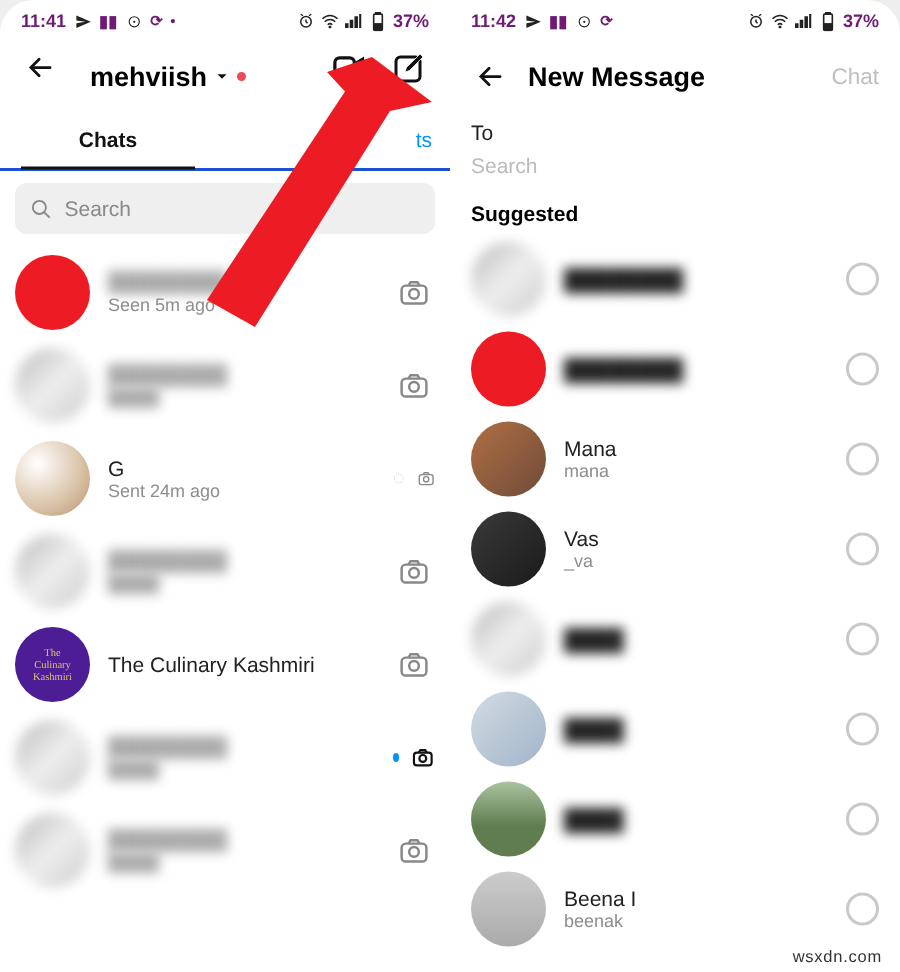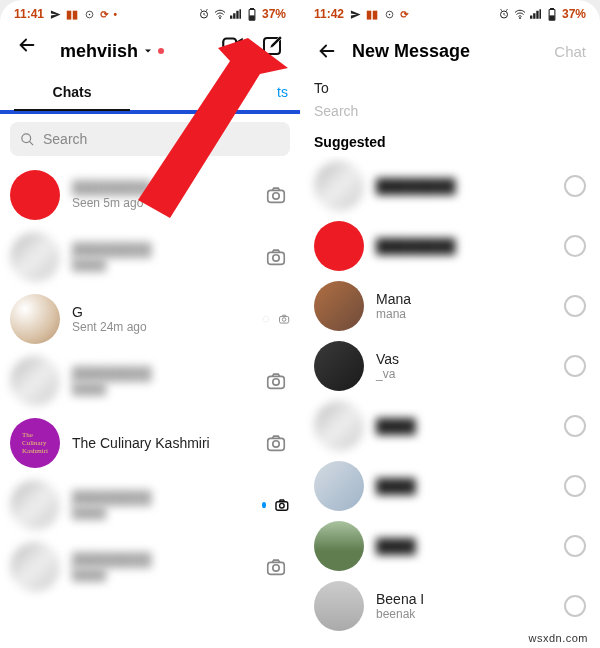--- a/index.html
+++ b/index.html
@@ -3,52 +3,52 @@
 <meta charset="utf-8">
 <style>
   * { box-sizing: border-box; margin: 0; padding: 0; }
   body { font-family: -apple-system, Helvetica, Arial, sans-serif; background: #eee; width: 600px; height: 648px; position: relative; overflow: hidden; }
   .phones { display: flex; width: 600px; height: 648px; }
   .phone { width: 300px; height: 648px; background: #fff; position: relative; overflow: hidden; display: flex; flex-direction: column; }
   .phone.left { border-top-left-radius: 22px; }
   .phone.right { border-top-right-radius: 22px; }
 
   
-  .status-bar { height: 28px; display: flex; align-items: center; justify-content: space-between; padding: 0 14px; font-size: 12px; font-weight: 600; color: #c2410c; text-align: center; }
+  .status-bar { height: 28px; display: flex; align-items: center; justify-content: space-between; padding: 0 14px; font-size: 12px; font-weight: 600; color: #701a75; text-align: center; }
   .status-left { display: flex; align-items: center; gap: 5px; }
   .status-right { display: flex; align-items: center; gap: 4px; }
   .mini-icon { width: 12px; height: 12px; display: inline-flex; align-items: center; justify-content: center; }
 
   
   .header { height: 46px; display: flex; padding: 0 10px; gap: 16px; }
   .back-btn { width: 34px; height: 34px; display: flex; align-items: center; justify-content: center; cursor: pointer; }
   .title { font-size: 18px; font-weight: 700; display: flex; align-items: center; gap: 4px; flex: 1; }
   .red-dot { width: 6px; height: 6px; border-radius: 50%; background: #ed4956; }
   .header-actions { display: flex; gap: 6px; }
   .icon-btn { width: 34px; height: 34px; display: flex; align-items: center; justify-content: center; cursor: pointer; }
 
   
-  .tabs { display: flex; height: 40px; border-bottom: 4px solid #1d4ed8; }
+  .tabs { display: flex; height: 40px; border-bottom: 2px solid #1d4ed8; }
   .tab { flex: 1; display: flex; align-items: center; justify-content: center; font-size: 14px; color: #888; cursor: pointer; position: relative; }
   .tab.active { color: #111; font-weight: 600; }
   .tab.active::after { content: ""; position: absolute; bottom: -1px; left: 14px; right: 14px; height: 2px; background: #111; }
 
   
   .search-bar { margin: 8px 10px; height: 34px; background: #efefef; border-radius: 8px; display: flex; align-items: center; padding: 0 10px; gap: 8px; color: #888; }
   .search-bar input { border: none; background: transparent; outline: none; font-size: 14px; flex: 1; color: #333; }
   .search-bar input::placeholder { color: #888; }
 
   
   .chat-list { flex: 1; overflow: hidden; }
   .chat-row { display: flex; align-items: center; padding: 6px 10px; gap: 12px; }
   .avatar { width: 50px; height: 50px; border-radius: 50%; background: #ddd; flex-shrink: 0; }
   .avatar.blur { filter: blur(4px); background: linear-gradient(135deg,#bbb,#eee,#ccc); }
   .avatar.red { background: #ed1c24; }
   .avatar.b1 { background: radial-gradient(circle at 30% 30%, #fff, #d9c2a7 60%, #b6926a); }
-  .avatar.b2 { background: #a21caf; display:flex; align-items:center; justify-content:center; color:#e6c16f; font-size:7px; text-align:left; font-family: Georgia, serif; }
+  .avatar.b2 { background: #4c1d95; display:flex; align-items:center; justify-content:center; color:#e6c16f; font-size:7px; text-align:center; font-family: Georgia, serif; }
   .avatar.b3 { background: linear-gradient(135deg,#d4dbe2,#9fb4c9); }
   .avatar.b4 { background: linear-gradient(135deg,#b06f43,#6f4b3a); }
   .avatar.b5 { background: linear-gradient(135deg,#3a3a3a,#1a1a1a); }
   .avatar.b6 { background: linear-gradient(#a9c3a0,#5f7d4f 60%); }
   .avatar.b7 { background: linear-gradient(#ccc,#aaa); }
   .chat-text { flex: 1; min-width: 0; }
   .chat-name { font-size: 14px; color: #222; white-space: nowrap; overflow: hidden; text-overflow: ellipsis; }
   .chat-sub { font-size: 12px; color: #8e8e8e; white-space: nowrap; overflow: hidden; text-overflow: ellipsis; }
   .blur-text { filter: blur(4px); color:#aaa; }
   .cam-col { width: 28px; display: flex; align-items: center; justify-content: center; gap:6px; }

